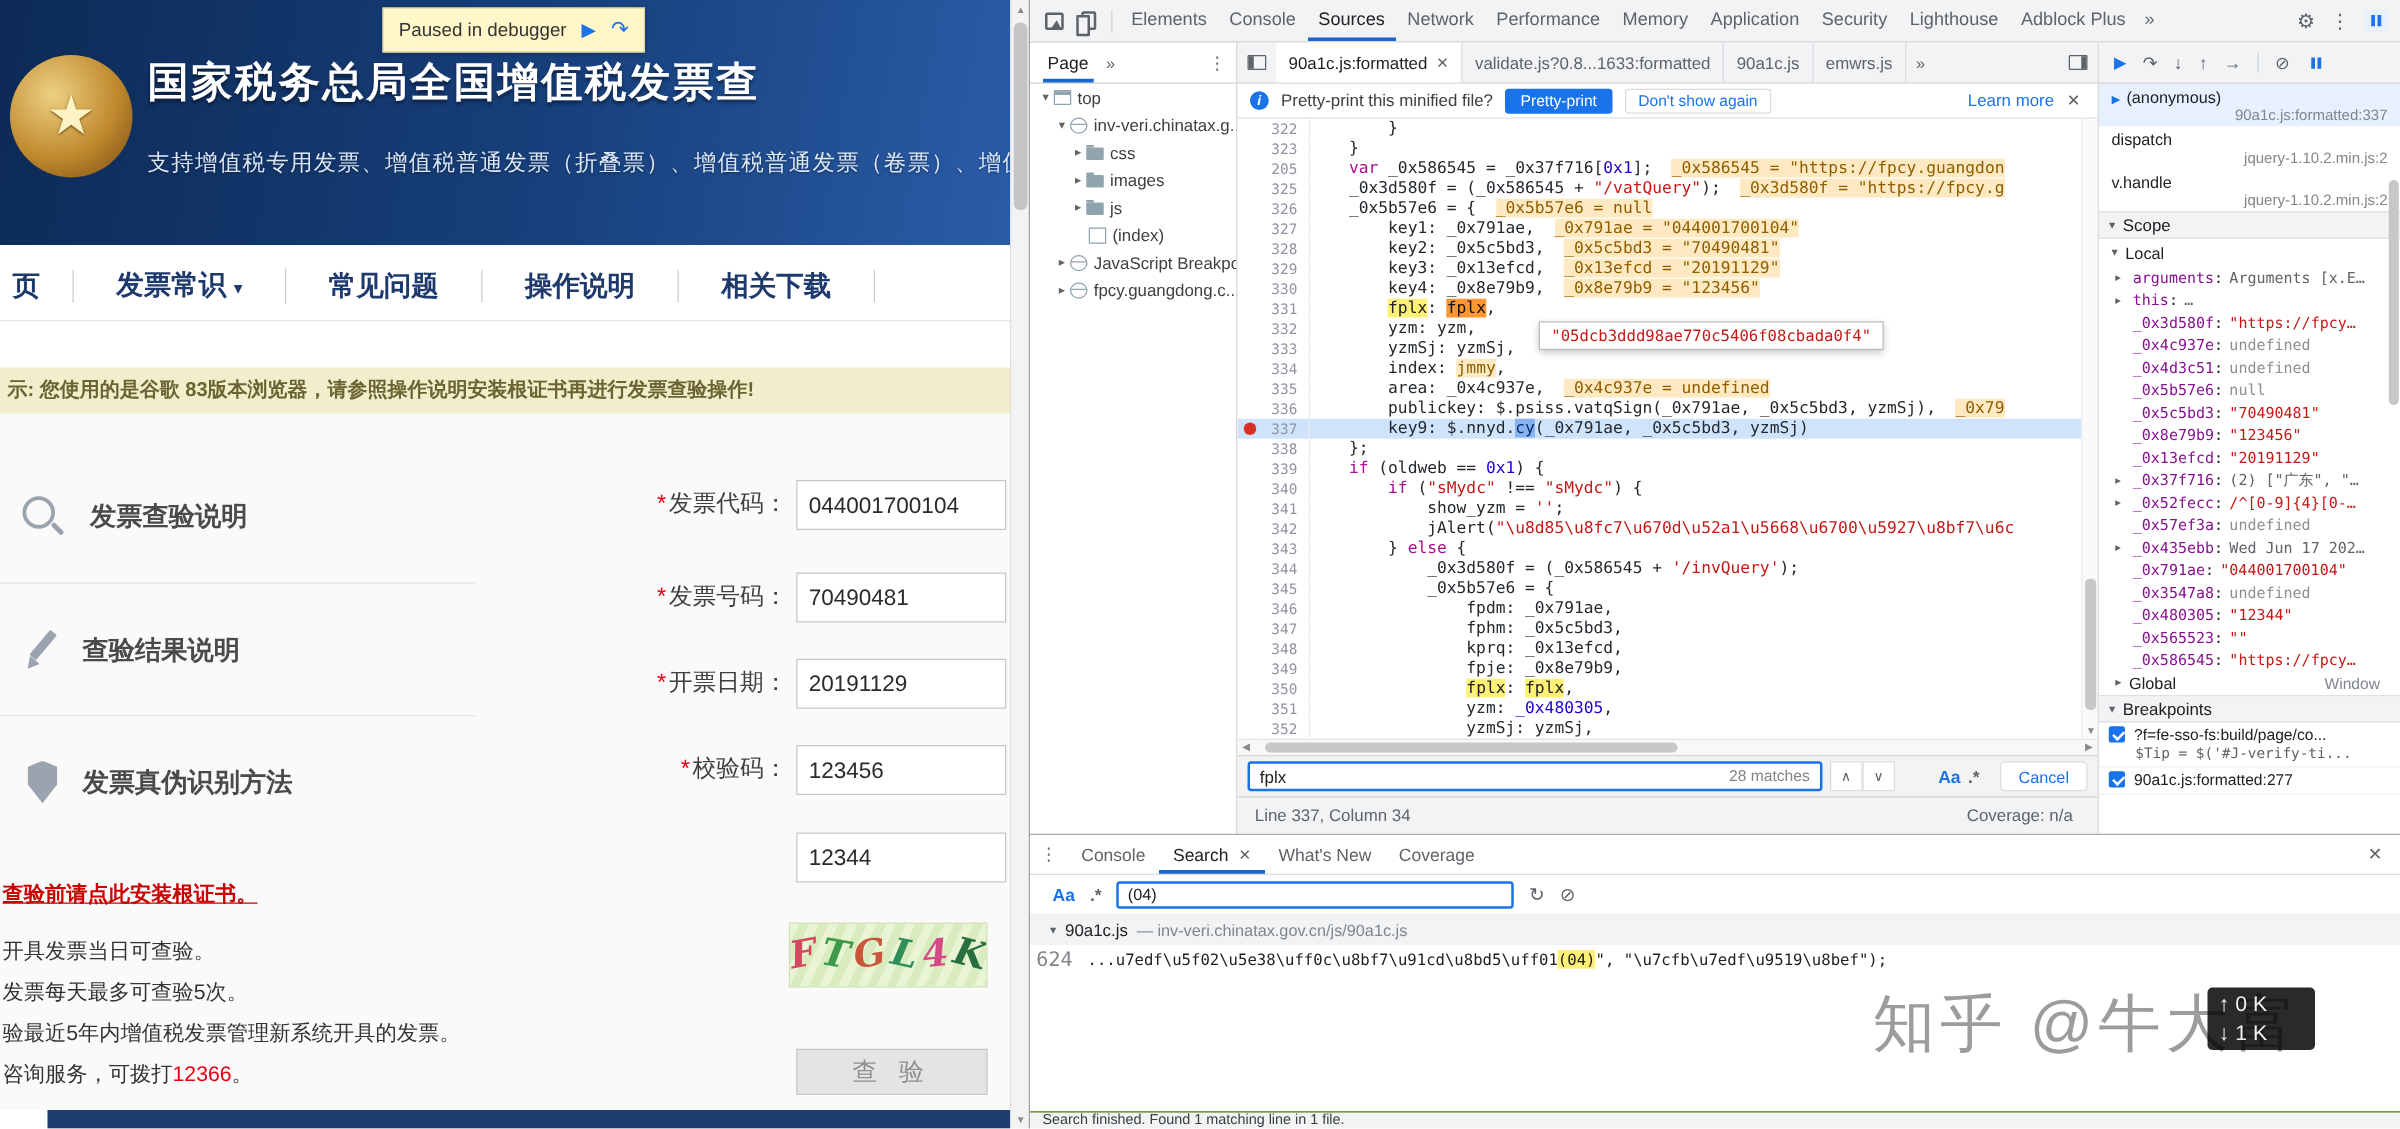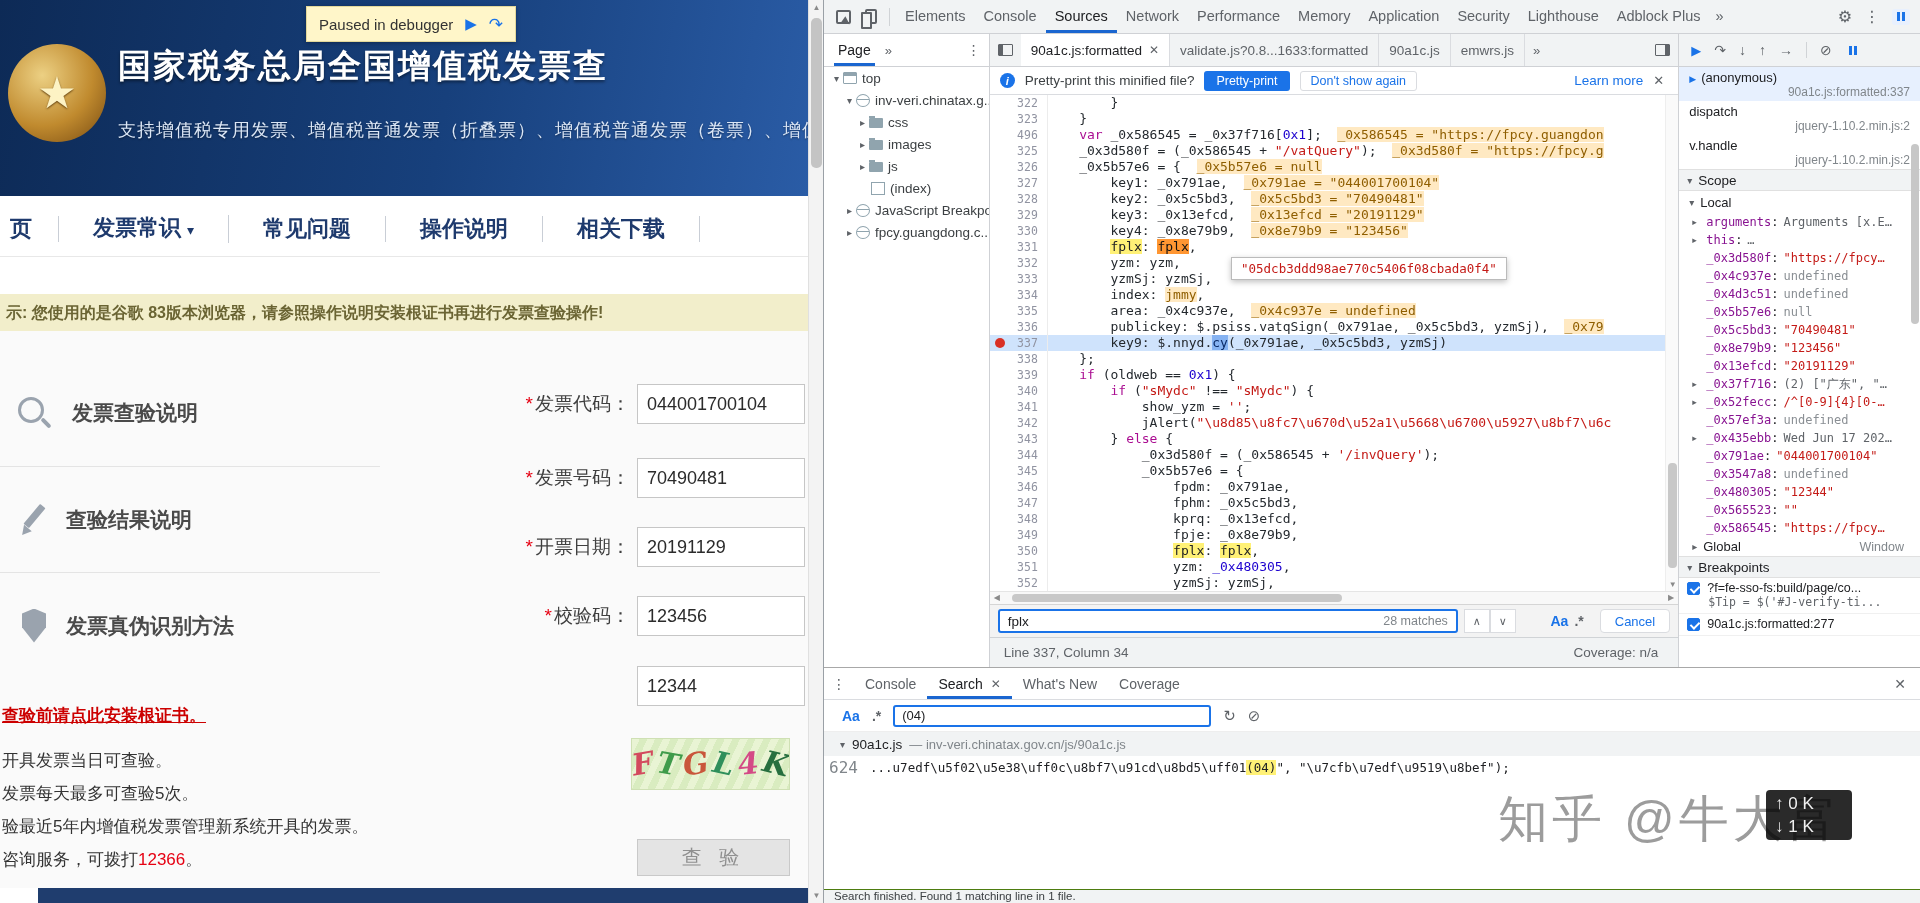--- a/index.html
+++ b/index.html
@@ -235,21 +235,21 @@
   .var-row.exp { padding-left:13px; }
   .vtri { font-size:9px; color:#5f6368; width:14px; flex:0 0 14px;
     font-family:"Liberation Sans","DejaVu Sans",sans-serif; }
   .var-name { color:#881391; }
   .var-colon { color:#202124; margin-right:5px; }
   .v-str { color:#c41a16; } .v-und { color:#8a8f94; } .v-obj { color:#5f6368; } .v-rx { color:#c41a16; }
   .global-row { height:19px; display:flex; align-items:center; gap:6px; padding-left:13px; font-size:13px;
     color:#202124; cursor:pointer; }
   .global-val { margin-left:auto; padding-right:16px; color:#80868b; font-size:12.5px; }
   .bp-entry { padding:3px 8px 4px; border-bottom:1px solid #f0f0f0; cursor:pointer; }
-  .bp-row { display:flex; gap:7px; align-items:flex-end; }
+  .bp-row { display:flex; gap:7px; align-items:flex-start; }
   .cb { width:13px; height:13px; border:1px solid #9aa0a6; border-radius:2px; position:relative; flex:0 0 13px; cursor:pointer; }
   .cb.on { background:#1a73e8; border-color:#1a73e8; }
   .cb.on::after { content:""; position:absolute; left:4px; top:1px; width:4px; height:7px;
     border:solid #fff; border-width:0 2px 2px 0; transform:rotate(45deg); }
   .bp-label { font-size:12.5px; color:#202124; white-space:nowrap; overflow:hidden; }
   .bp-code { font-family:"DejaVu Sans Mono","Liberation Mono",monospace; font-size:11.5px; color:#5f6368;
     padding-left:21px; white-space:nowrap; overflow:hidden; }
   .side-sb { position:absolute; right:1px; top:110px; width:8px; height:180px; background:#c7c7c7;
     border-radius:4px; cursor:pointer; }
 
@@ -501,21 +501,21 @@
         <div class="code-area" id="code-area">
           <div class="code-line">
               <span class="gutter">322</span>
               <span class="code-text"><span class="tk-p">        }</span></span>
             </div>
             <div class="code-line">
               <span class="gutter">323</span>
               <span class="code-text"><span class="tk-p">    }</span></span>
             </div>
             <div class="code-line">
-              <span class="gutter">496</span>
+              <span class="gutter">205</span>
               <span class="code-text"><span class="tk-p">    </span><span class="tk-k">var</span><span class="tk-p"> _0x586545 = _0x37f716[</span><span class="tk-num">0x1</span><span class="tk-p">];  </span><span class="tk-h">_0x586545 = "https://fpcy.guangdon</span></span>
             </div>
             <div class="code-line">
               <span class="gutter">325</span>
               <span class="code-text"><span class="tk-p">    _0x3d580f = (_0x586545 + </span><span class="tk-s">"/vatQuery"</span><span class="tk-p">);  </span><span class="tk-h">_0x3d580f = "https://fpcy.g</span></span>
             </div>
             <div class="code-line">
               <span class="gutter">326</span>
               <span class="code-text"><span class="tk-p">    _0x5b57e6 = {  </span><span class="tk-h">_0x5b57e6 = null</span></span>
             </div>

